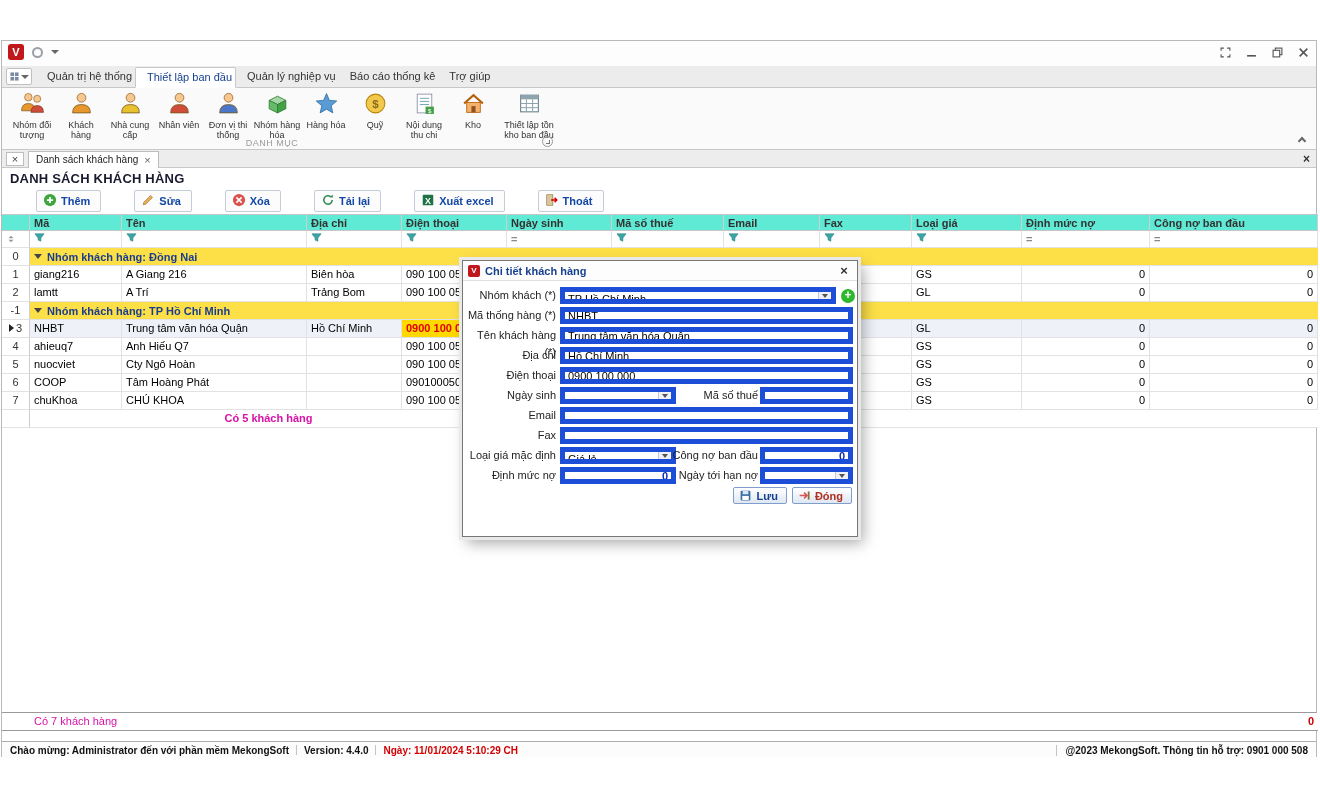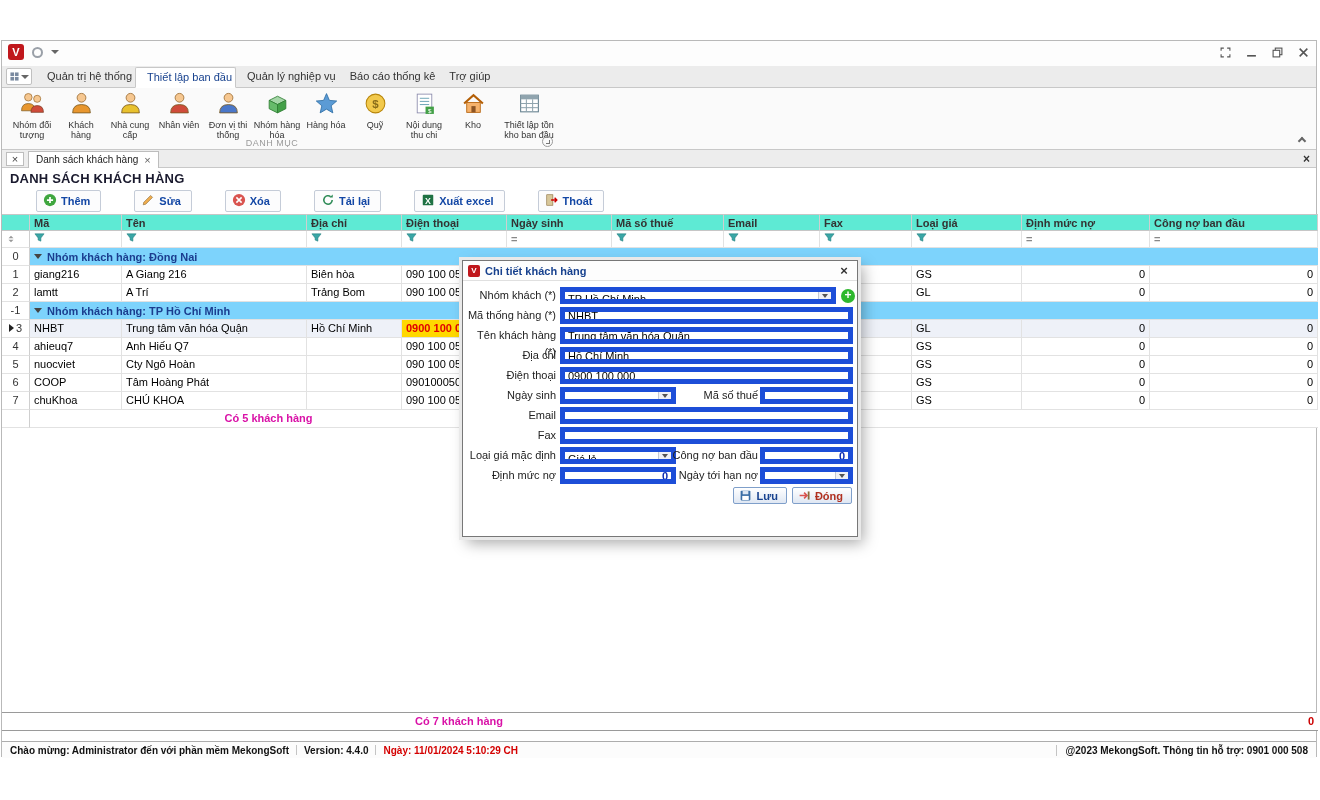--- a/index.html
+++ b/index.html
@@ -77,33 +77,33 @@
     font-size:11px; line-height:14px; height:18px; white-space:nowrap; overflow:hidden; background:#fff; }
   .hrow .c { height:17px; background:#5eead4; font-weight:bold; color:#333;
     border-top:1px solid #c6c6c6; border-right:1px solid #cfcfcf; border-bottom:1px solid #c6c6c6; }
   .frow .c { height:17px; }
   .num { text-align:center; color:#333; border-right:1px solid #cfcfcf; }
   .fcell { display:flex; align-items:center; }
   .funnel svg { width:11px; height:11px; }
   .fop { color:#888; font-size:11px; font-weight:bold; }
   .sorticon svg { width:10px; height:10px; }
   .gcell { grid-column:2 / 13; color:#1b3d8f; font-weight:bold; border-right:none;
-    display:flex; align-items:center; background:#7dd3fc; }
+    display:flex; align-items:center; background:#fde047; }
   .tri-down { width:0; height:0; border-left:4px solid transparent; border-right:4px solid transparent;
     border-top:5px solid #444; display:inline-block; margin-right:5px; }
   .ccell { grid-column:2 / 6; text-align:center; color:#d911a7; font-weight:bold; border-right:none; }
   .cfill { grid-column:6 / 13; border-right:none; }
   .dcell.r { text-align:right; }
   .dcell.sel { background:#eef1f8; }
   .dcell.hl { background:#ffd800; color:#e00000; font-weight:bold; }
   .sel-arrow { width:0; height:0; border-top:4px solid transparent; border-bottom:4px solid transparent;
     border-left:5px solid #222; display:inline-block; margin-right:2px; }
   .grand { position:absolute; top:671px; left:0; right:0; border-top:1px solid #9a9a9a; }
   .grand .c { border-bottom:1px solid #9a9a9a; border-right:none; }
-  .gt-label { grid-column:2 / 6; text-align:right; color:#d911a7; font-weight:bold; }
+  .gt-label { grid-column:2 / 6; text-align:left; color:#d911a7; font-weight:normal; }
   .gt-fill { grid-column:6 / 12; }
   .gt-value { grid-column:12 / 13; text-align:right; color:#cc0000; font-weight:bold; }
 
   
   .statusbar { position:absolute; top:700px; left:0; right:0; height:17px; background:#fcfcfc;
     border-top:1px solid #adadad; display:flex; align-items:center; padding:0 8px; font-size:10px; }
   .sb-item { font-weight:bold; color:#111; }
   .sb-date { color:#d40000; }
   .sb-sep { width:1px; height:10px; background:#c4c4c4; margin:0 7px; }
   .sb-right { margin-left:auto; border-left:1px solid #c4c4c4; padding-left:9px; font-weight:bold; color:#111; }

